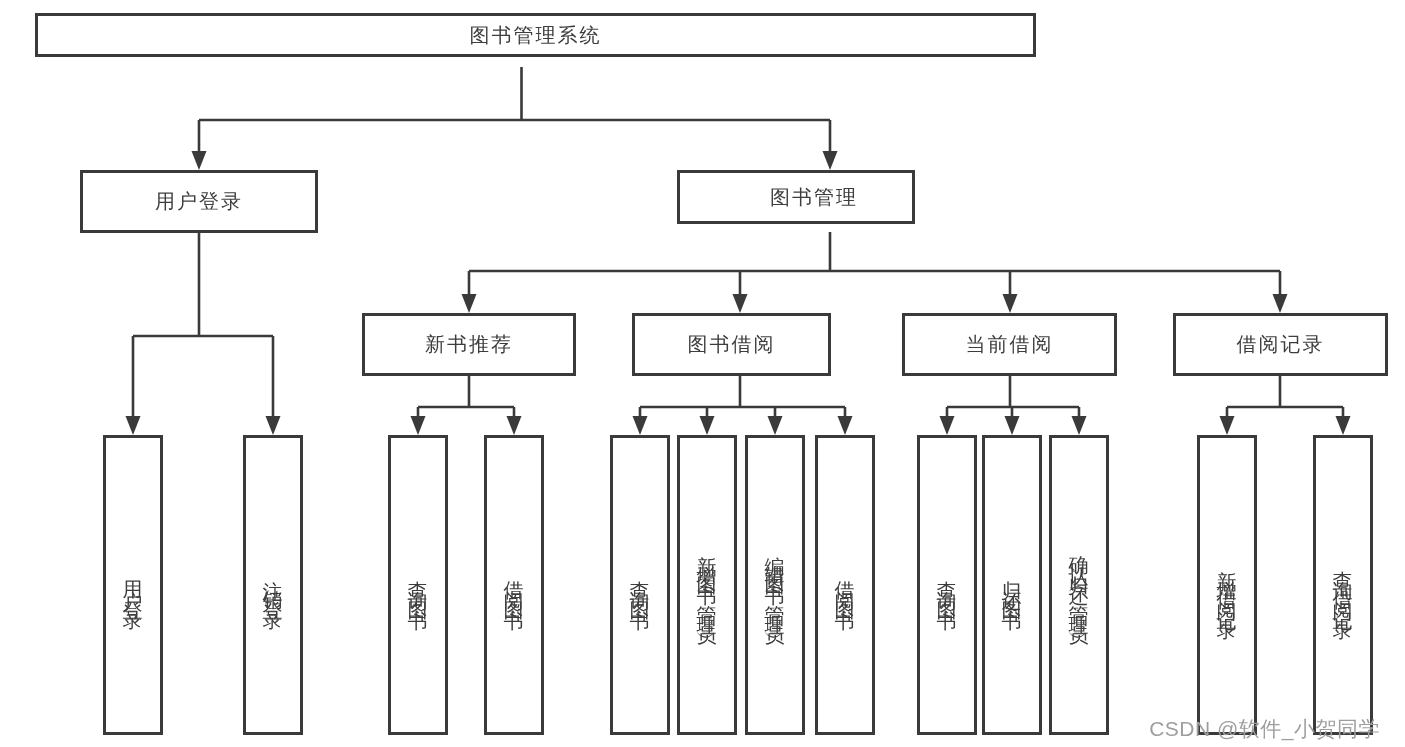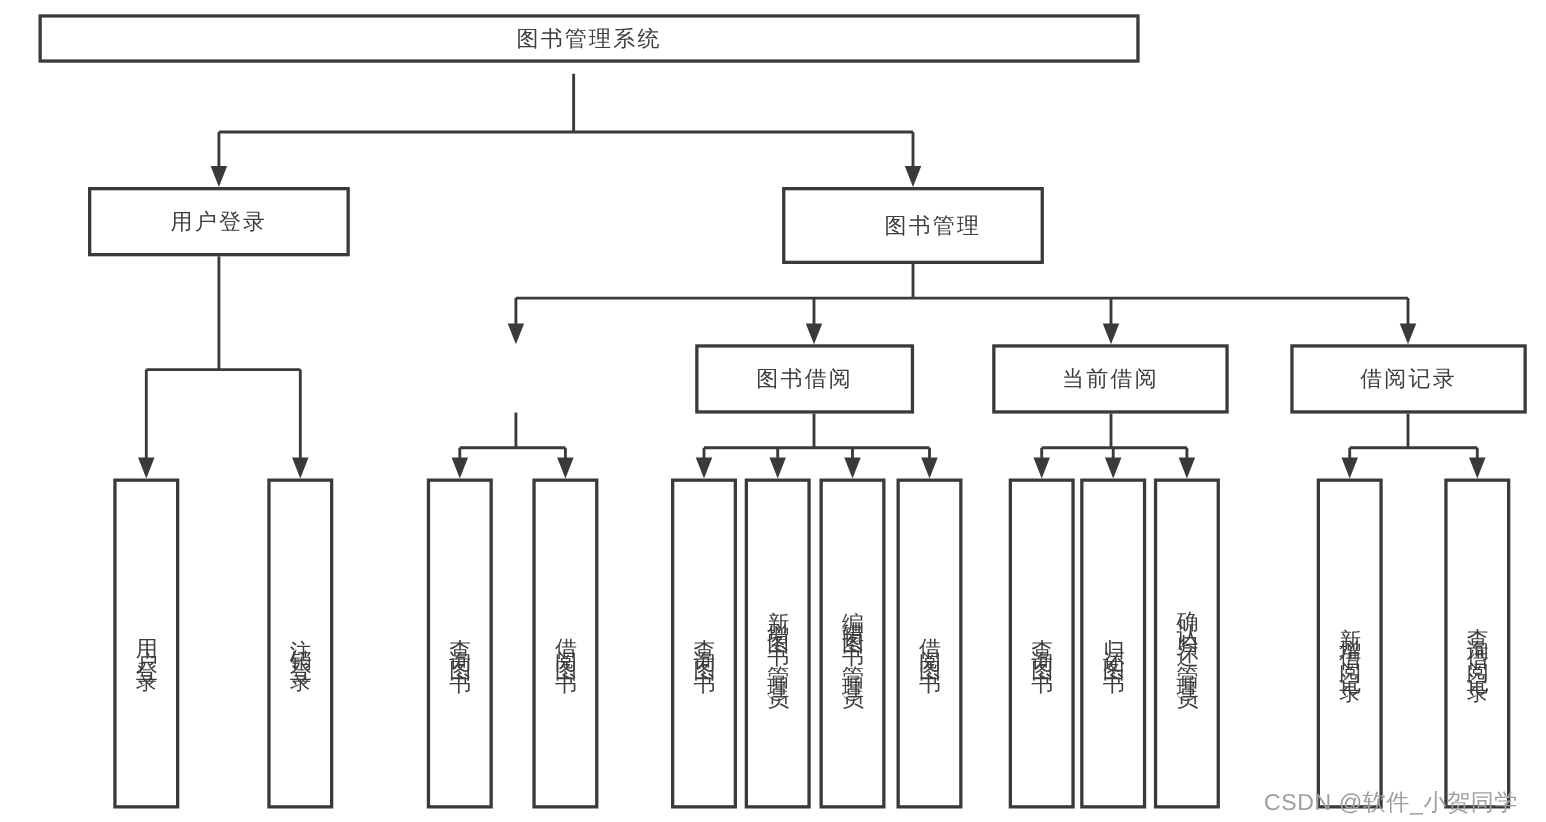--- a/index.html
+++ b/index.html
@@ -91,24 +91,27 @@
     <polygon points="1335.5,416 1350.5,416 1343,435"></polygon>
   </svg>
 
   <div class="node" style="left:6px;top:13px;width:1001px;height:44px;margin-left:29px;">
     <span class="label">图书管理系统</span>
   </div>
 
   <div class="node" style="left:80px;top:170px;width:238px;height:63px;">
     <span class="label">用户登录</span>
   </div>
-  <div class="node" style="left:711px;top:170px;width:238px;height:70px;padding-left:36px;">
+  <div class="node" style="left:677px;top:170px;width:238px;height:54px;padding-left:36px;">
     <span class="label">图书管理</span>
   </div>
 
+  <div class="node" style="left:362px;top:313px;width:214px;height:63px;">
+    <span class="label">新书推荐</span>
+  </div>
   <div class="node" style="left:632px;top:313px;width:199px;height:63px;">
     <span class="label">图书借阅</span>
   </div>
   <div class="node" style="left:1173px;top:313px;width:215px;height:63px;">
     <span class="label">借阅记录</span>
   </div>
   <div class="node" style="left:902px;top:313px;width:215px;height:63px;">
     <span class="label">当前借阅</span>
   </div>
 

